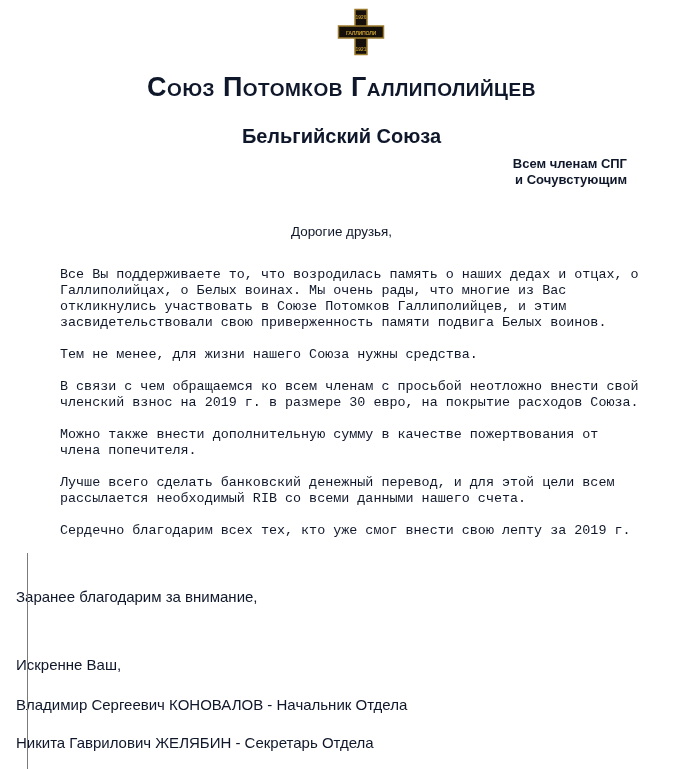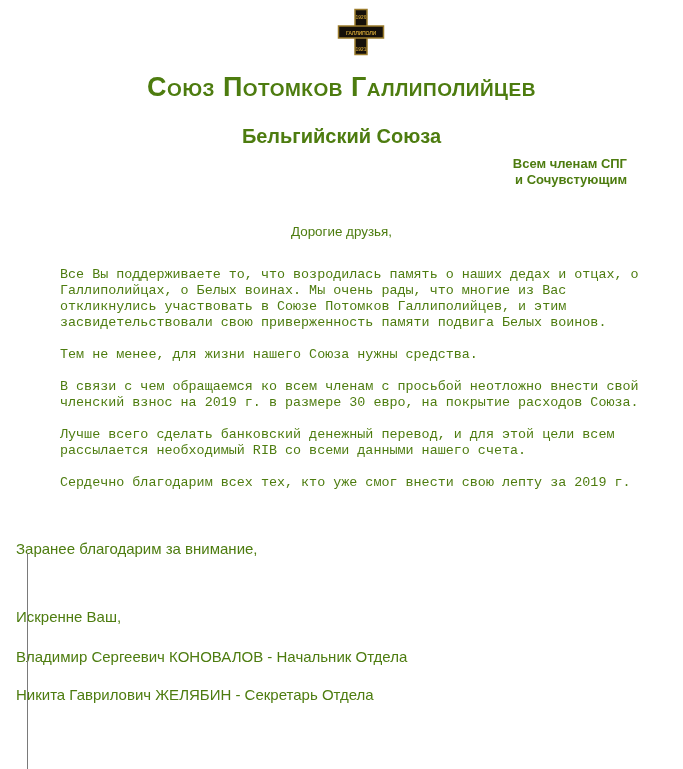--- a/index.html
+++ b/index.html
@@ -3,21 +3,21 @@
 <meta charset="utf-8">
 <style>
   html, body { margin: 0; padding: 0; background: #ffffff; }
   .page {
     position: relative;
     width: 683px;
     height: 769px;
     margin: 0 auto;
     background: #ffffff;
     font-family: "Liberation Sans", sans-serif;
-    color: #4d7c0f;
+    color: #0f172a;
     overflow: hidden;
   }
   .emblem-wrap {
     display: flex;
     justify-content: center;
     padding-top: 8px;
     transform: translateX(19px);
   }
   .org-title {
     margin-top: 16px;
@@ -95,20 +95,21 @@
     <div>Всем членам СПГ</div>
     <div>и Сочувстующим</div>
   </div>
 
   <div class="salutation">Дорогие друзья,</div>
 
   <div class="letter-body">
     <p>Все Вы поддерживаете то, что возродилась память о наших дедах и отцах, о Галлиполийцах, о Белых воинах. Мы очень рады, что многие из Вас откликнулись участвовать в Союзе Потомков Галлиполийцев, и этим засвидетельствовали свою приверженность памяти подвига Белых воинов.</p>
     <p>Тем не менее, для жизни нашего Союза нужны средства.</p>
     <p>В связи с чем обращаемся ко всем членам с просьбой неотложно внести свой членский взнос на 2019 г. в размере 30 евро, на покрытие расходов Союза.</p>
+    <p>Можно также внести дополнительную сумму в качестве пожертвования от члена попечителя.</p>
     <p>Лучше всего сделать банковский денежный перевод, и для этой цели всем рассылается необходимый RIB со всеми данными нашего счета.</p>
     <p>Сердечно благодарим всех тех, кто уже смог внести свою лепту за 2019 г.</p>
   </div>
 
   <div class="closing">
     <div class="thanks">Заранее благодарим за внимание,</div>
     <div class="valediction">Искренне Ваш,</div>
     <div class="sig1">Владимир Сергеевич КОНОВАЛОВ - Начальник Отдела</div>
     <div class="sig2">Никита Гаврилович ЖЕЛЯБИН - Секретарь Отдела</div>
   </div>

